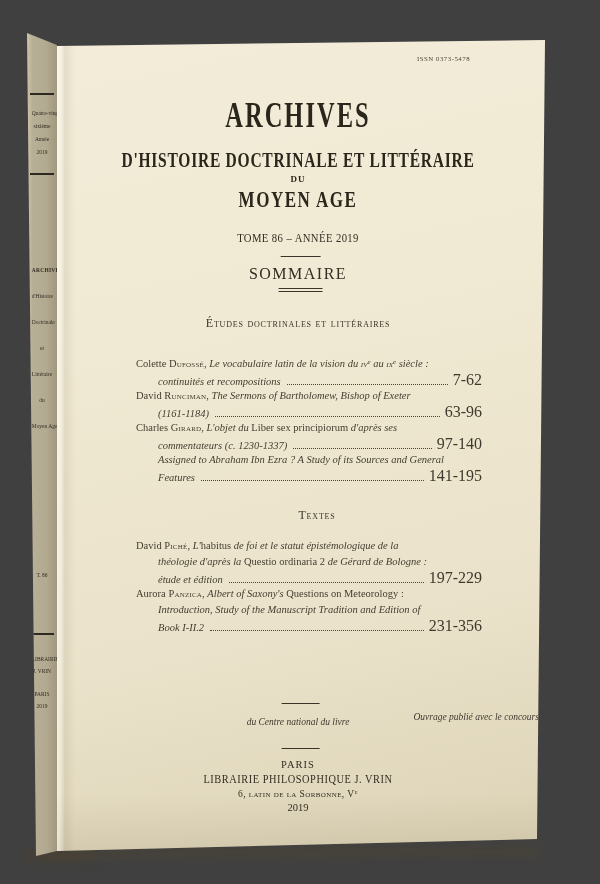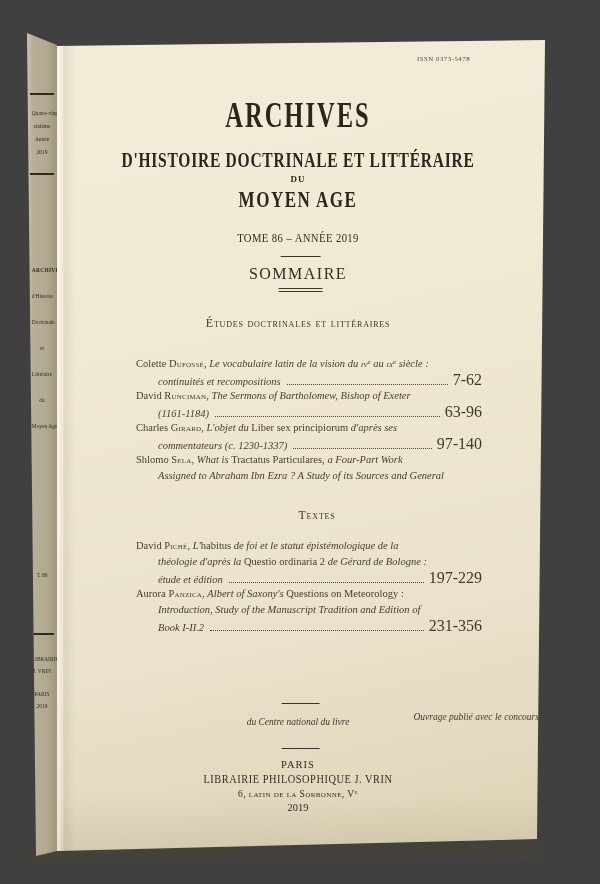--- a/index.html
+++ b/index.html
@@ -146,22 +146,26 @@
     <div class="toc-entry e3">
       <div class="tl"><span>Charles </span><span class="sc">Girard</span><span>, </span><span class="it">L'objet du </span><span>Liber sex principiorum</span><span class="it"> d'après ses</span></div>
       <div class="tl cont last">
           <span class="it">commentateurs (c. 1230-1337)</span>
           <span class="leader"></span>
           <span class="pg">97-140</span>
         </div>
     </div>
 
     <div class="toc-entry e4">
-      <div class="tl"><span>Shlomo </span><span class="sc">Sela</span><span>, </span><span class="it">What is </span><span>Tractatus Particulares,</span><span class="it"> a Four-Part Work</span></div>
       <div class="tl cont"><span class="it">Assigned to Abraham Ibn Ezra ? A Study of its Sources and General</span></div>
+      <div class="tl cont last">
+          <span class="it">Features</span>
+          <span class="leader"></span>
+          <span class="pg">141-195</span>
+        </div>
     </div>
 
     <div class="cx sec-head sh2">Textes</div>
 
     <div class="toc-entry e5">
       <div class="tl"><span>David </span><span class="sc">Piché</span><span>, </span><span class="it">L'</span><span>habitus</span><span class="it"> de foi et le statut épistémologique de la</span></div>
       <div class="tl cont"><span class="it">théologie d'après la </span><span>Questio ordinaria 2</span><span class="it"> de Gérard de Bologne :</span></div>
       <div class="tl cont last">
           <span class="it">étude et édition</span>
           <span class="leader"></span>

